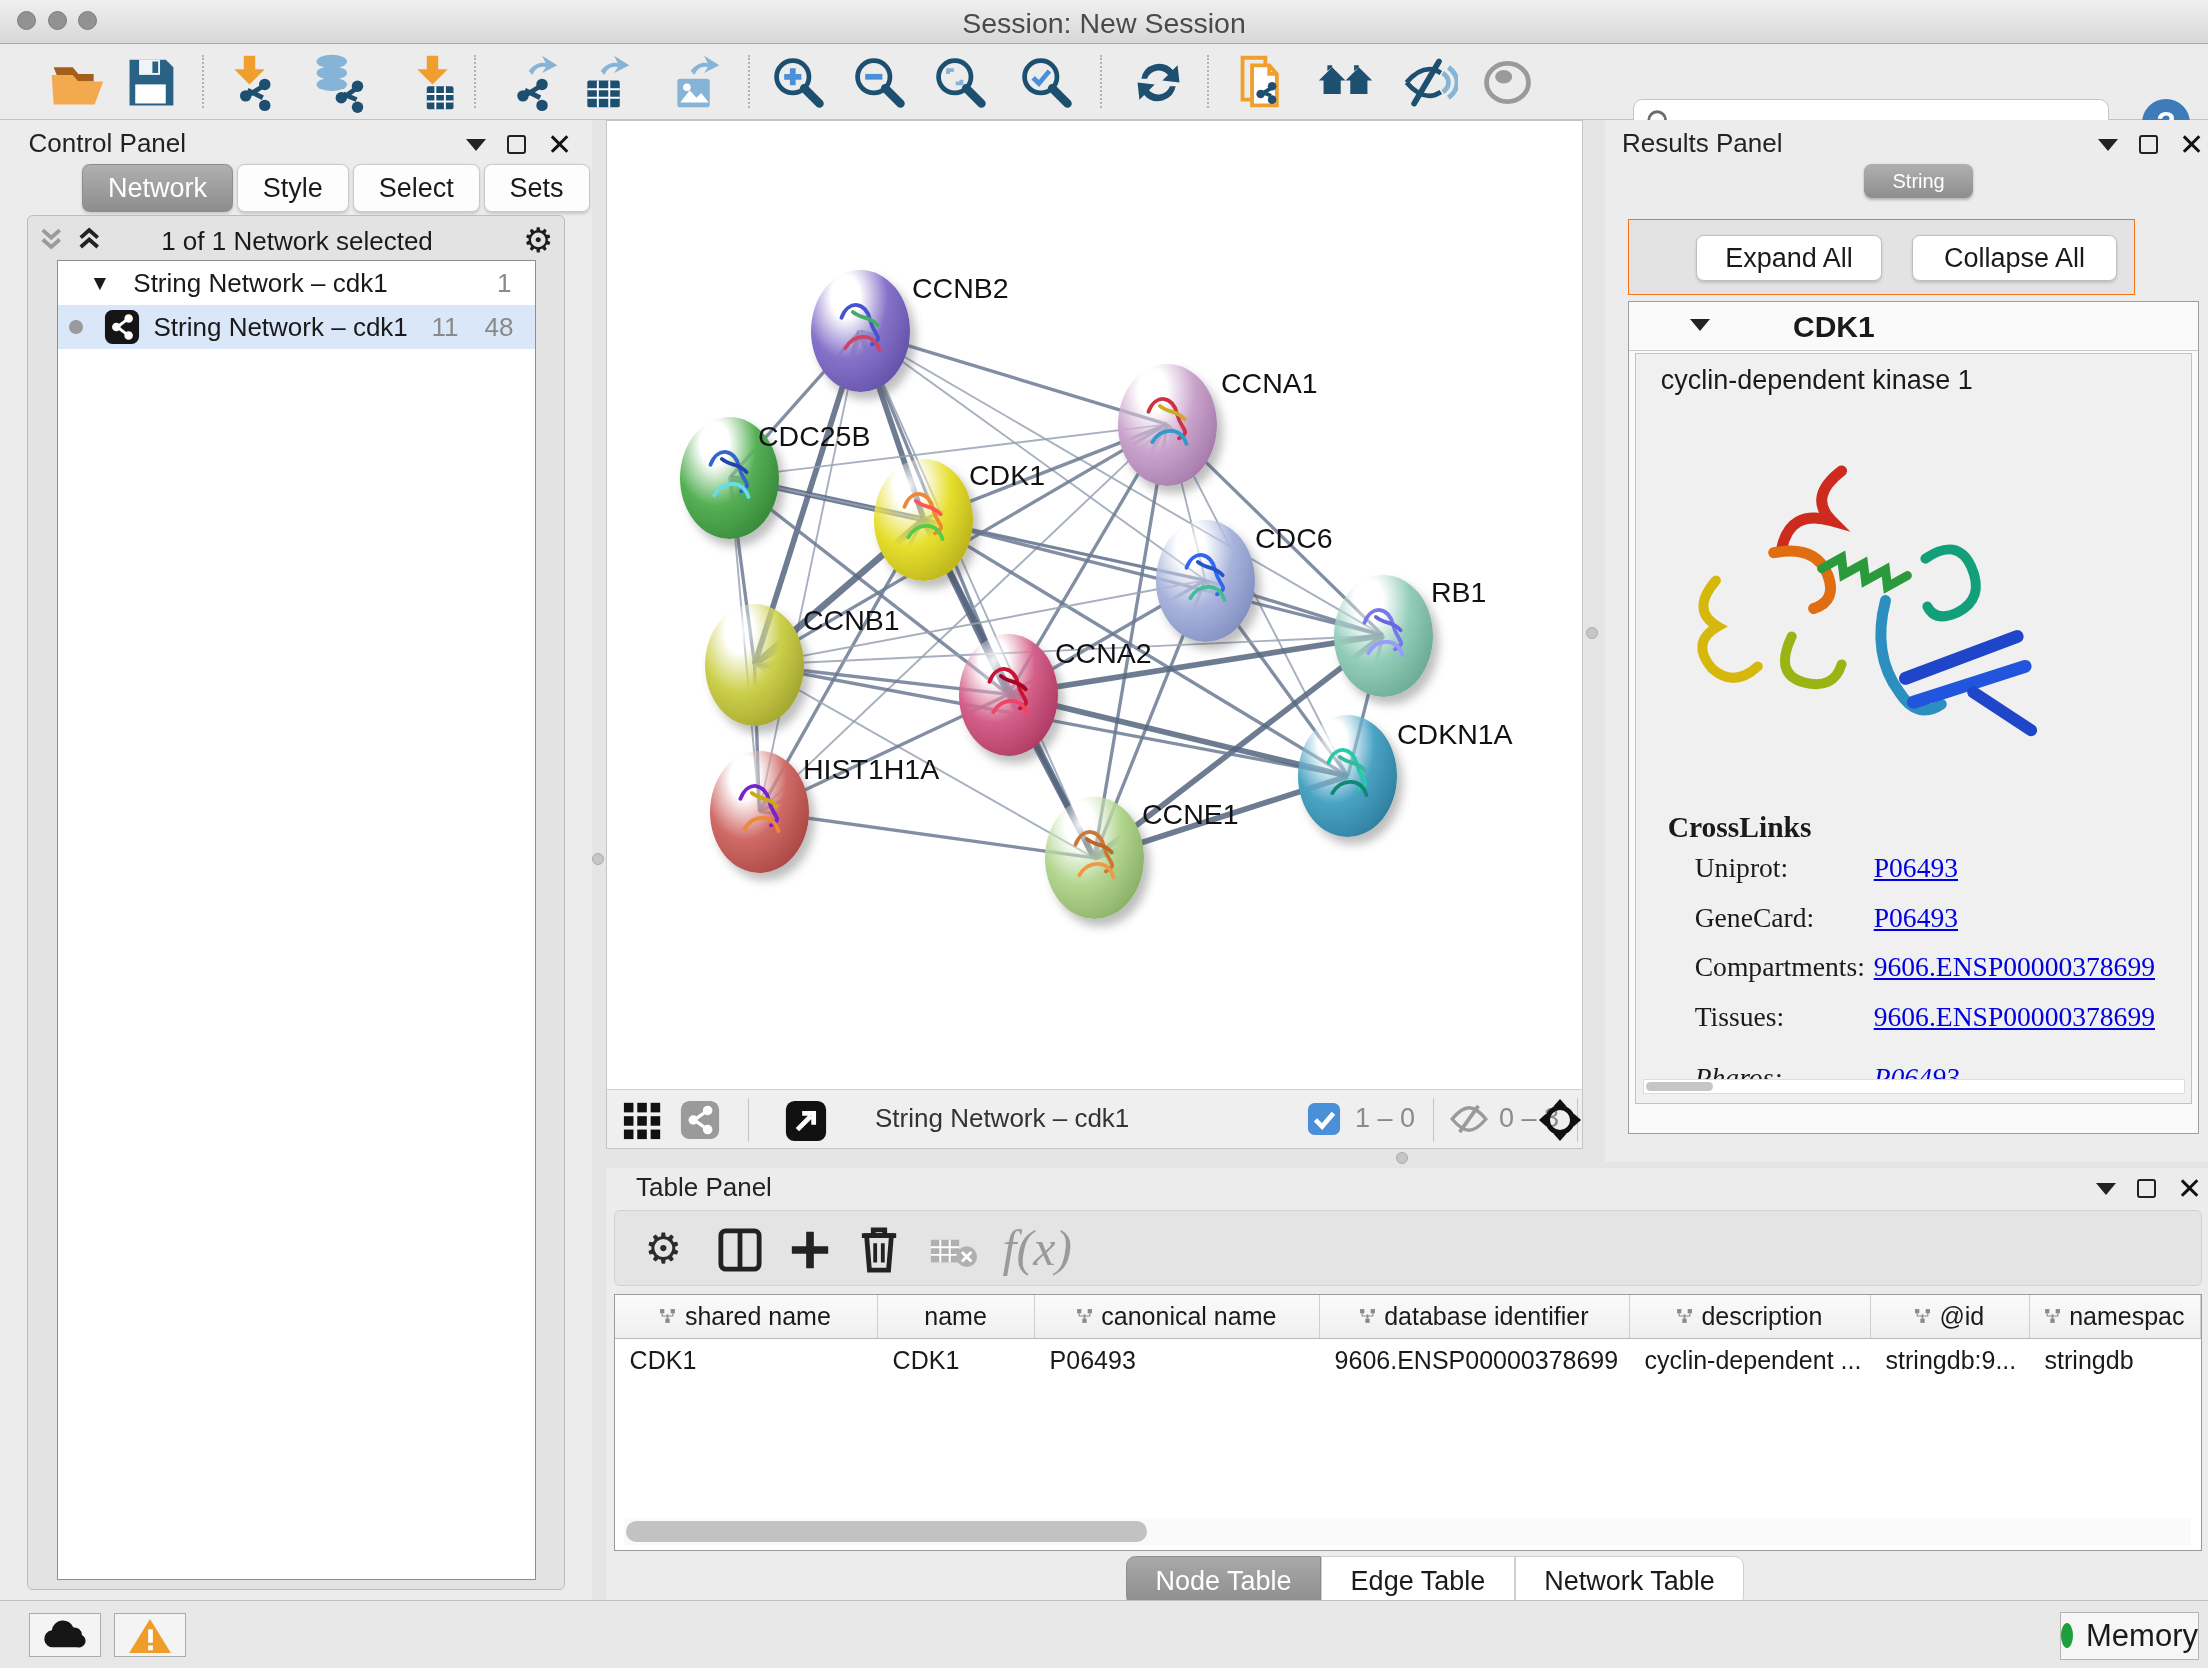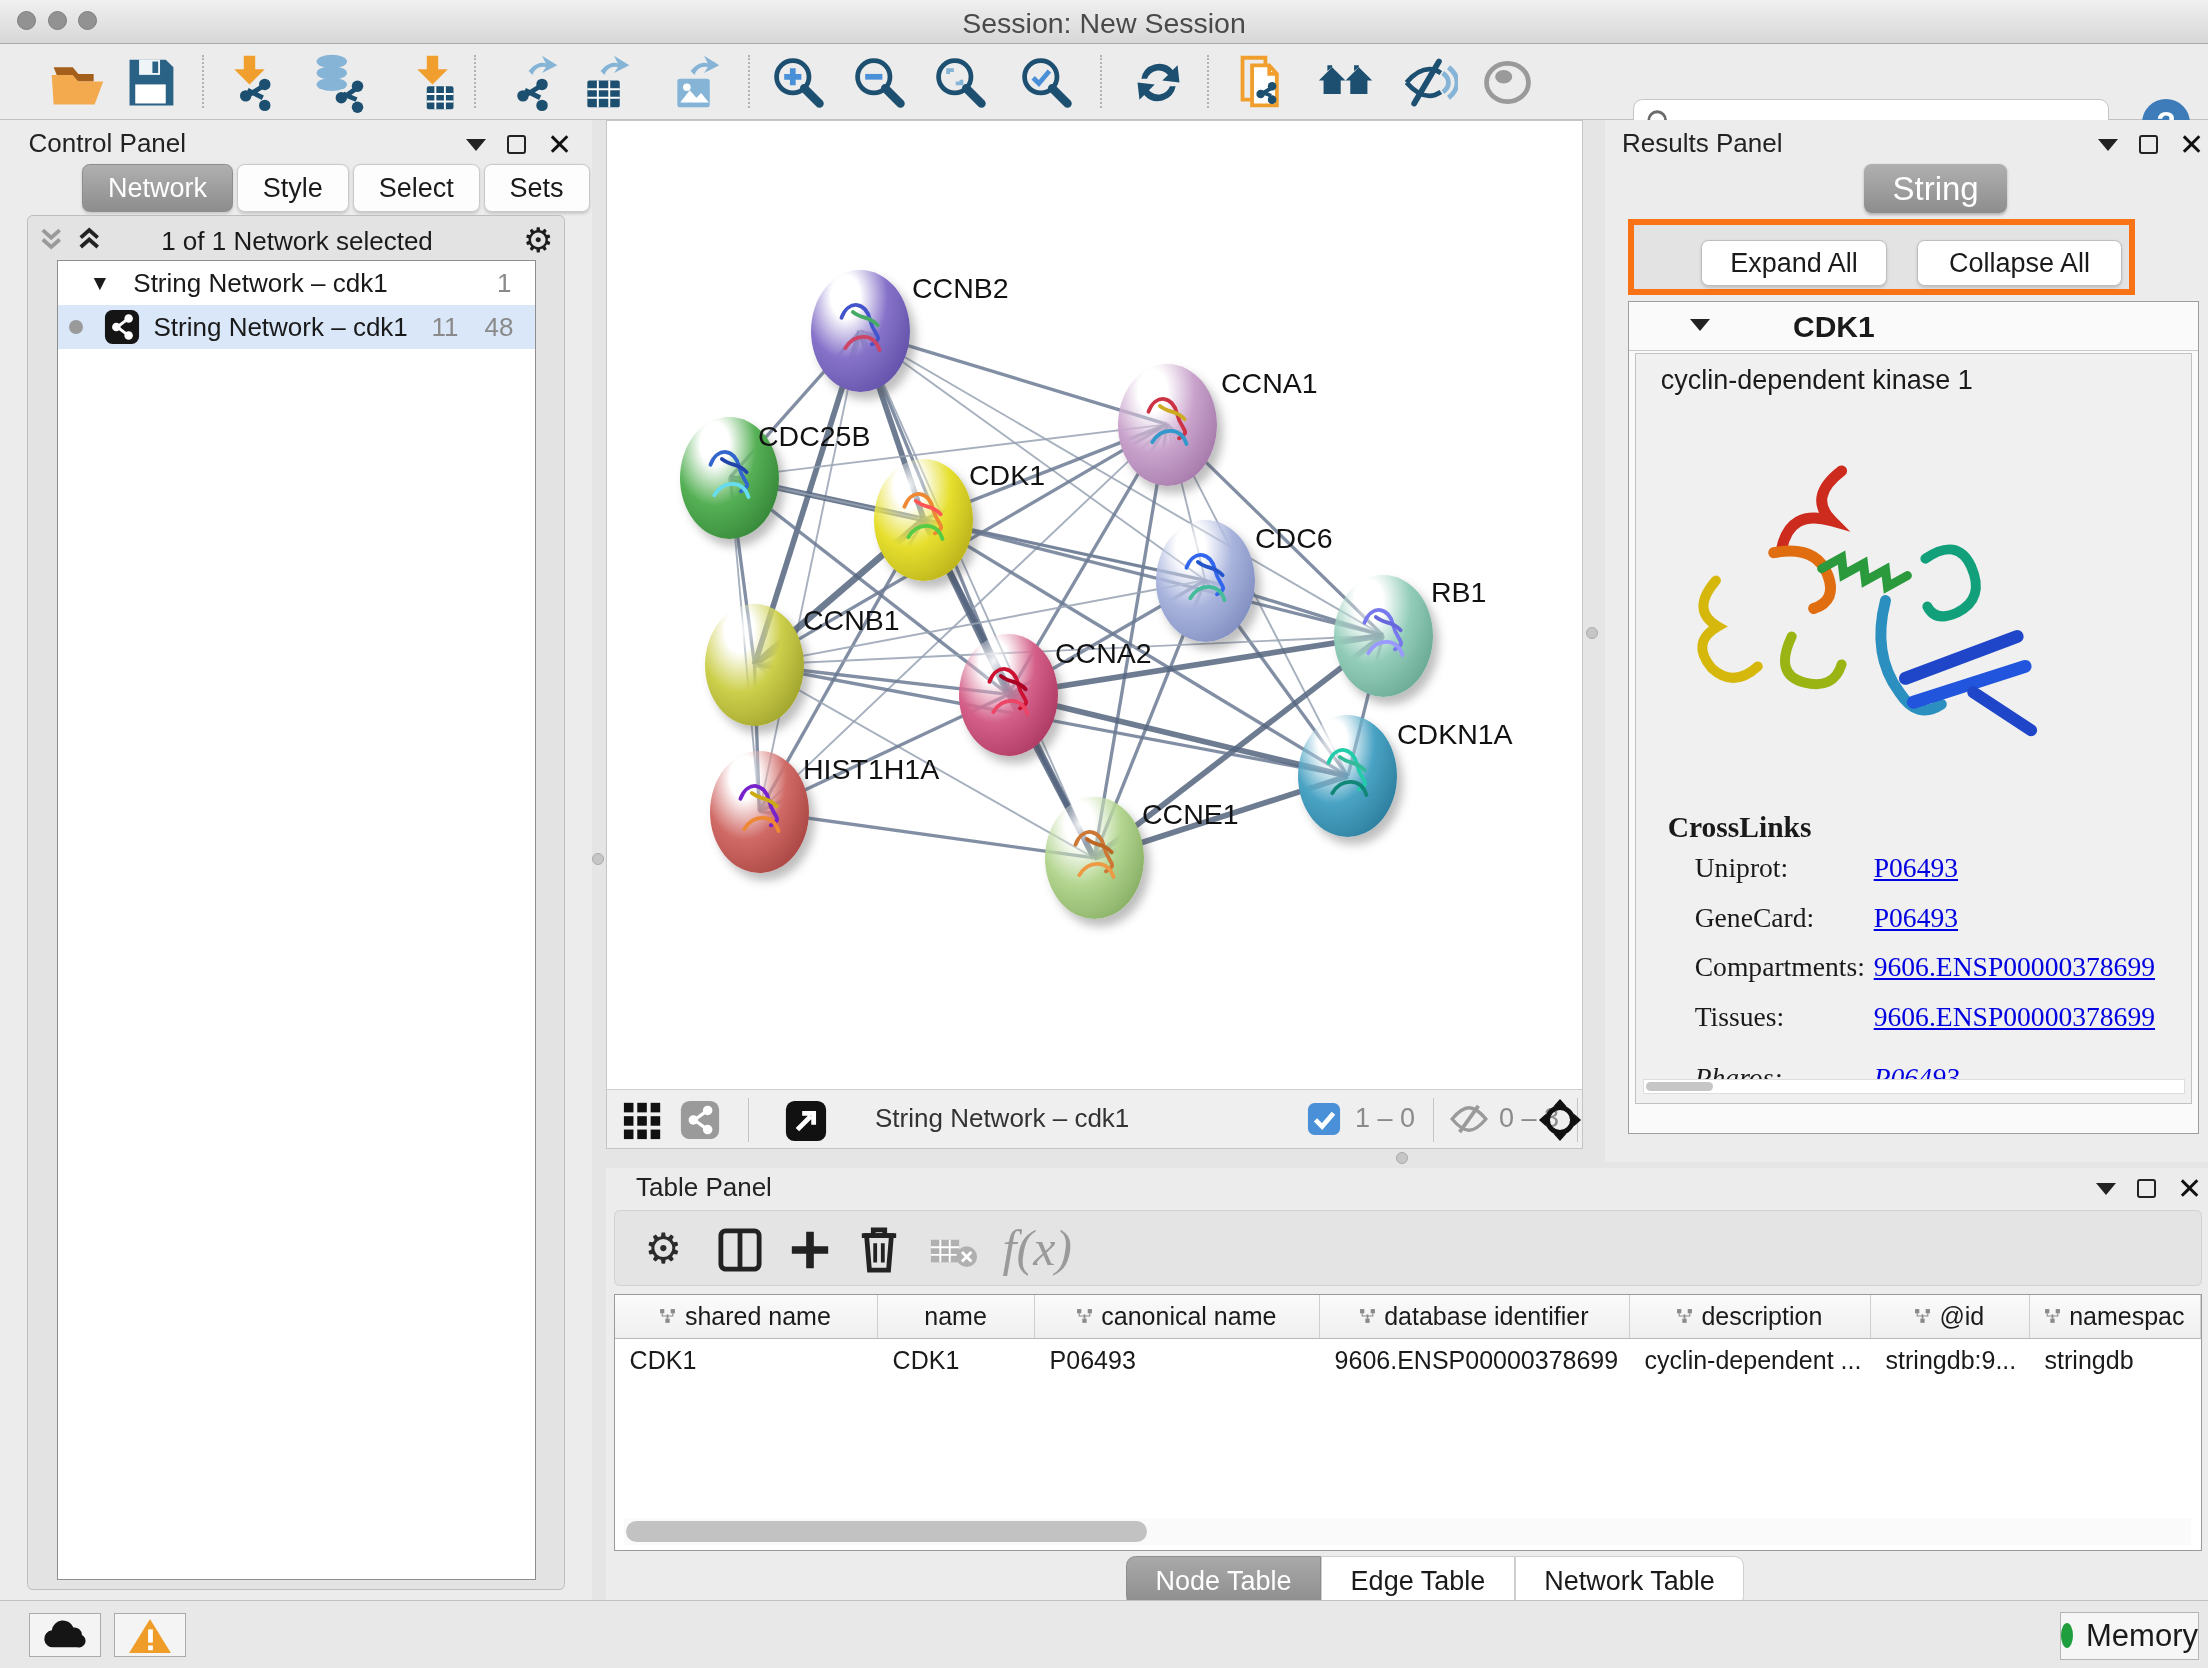--- a/index.html
+++ b/index.html
@@ -45,22 +45,22 @@
   #net-toolbar { left:0; top:968px; width:975px; height:59px; background:#efefef; border-top:1px solid #cfcfcf; }
   .node { border-radius:50%; box-shadow:5.7px 7.6px 9.5px rgba(70,70,70,.35); }
   .node-label { font-size:28.5px; color:#111; white-space:nowrap; }
   .nt-ic { top:8.6px; }
   .nt-cnt { font-size:27px; color:#8a8a8a; top:13.3px; }
   .nt-div { top:7.6px; height:44px; border-left:1px solid #c5c5c5; }
   #net-title { font-size:26px; color:#333; top:13.3px; }
 
   
   #results-panel { left:1605px; top:120px; width:603px; height:1042px; background:#ececec; }
-  #string-tab { left:259px; top:44px; padding:5.7px 28.5px; background:linear-gradient(#b0b0b0,#8d8d8d); color:#fff; font-size:33px; border-radius:7.6px; box-shadow:0 1.9px 2.9px rgba(0,0,0,.25); }
-  #rp-box1 { left:23px; top:99px; width:507px; height:76px; background:#e3e3e3; border:6px solid #f97316; }
+  #string-tab { left:259px; top:44px; padding:5.7px 28.5px; background:linear-gradient(#b0b0b0,#8d8d8d); color:#fff; font-size:20px; border-radius:7.6px; box-shadow:0 1.9px 2.9px rgba(0,0,0,.25); }
+  #rp-box1 { left:23px; top:99px; width:507px; height:76px; background:#e3e3e3; border:1px solid #f97316; }
   .rp-btn { top:15px; height:46px; background:#fff; border:1px solid #bdbdbd; border-radius:7.6px; font-size:27px; text-align:center; line-height:44px; box-shadow:0 1.9px 2.9px rgba(0,0,0,.15); }
   #rp-box2 { left:23px; top:181px; width:571px; height:833px; background:#fafafa; border:1px solid #9e9e9e; }
   #cdk1-head { left:0; top:0; width:569px; height:49px; border-bottom:1px solid #c9c9c9; background:#fafafa; }
   #gene-name { font-size:30px; font-weight:bold; }
   #rp-content { left:5.7px; top:51px; width:557px; height:751px; background:#f0f0f0; border:1px solid #c2c2c2; }
   #gene-desc { left:25px; top:11.4px; font-size:27px; }
   .serif { font-family:"Liberation Serif","DejaVu Serif",serif; }
   #crosslinks-title { left:32px; top:457px; font-size:29.5px; font-weight:bold; }
   .cl-row { position:absolute; left:59px; width:485px; height:49px; font-size:27.6px; }
   .cl-row a { position:absolute; left:179px; color:#0000e0; }

